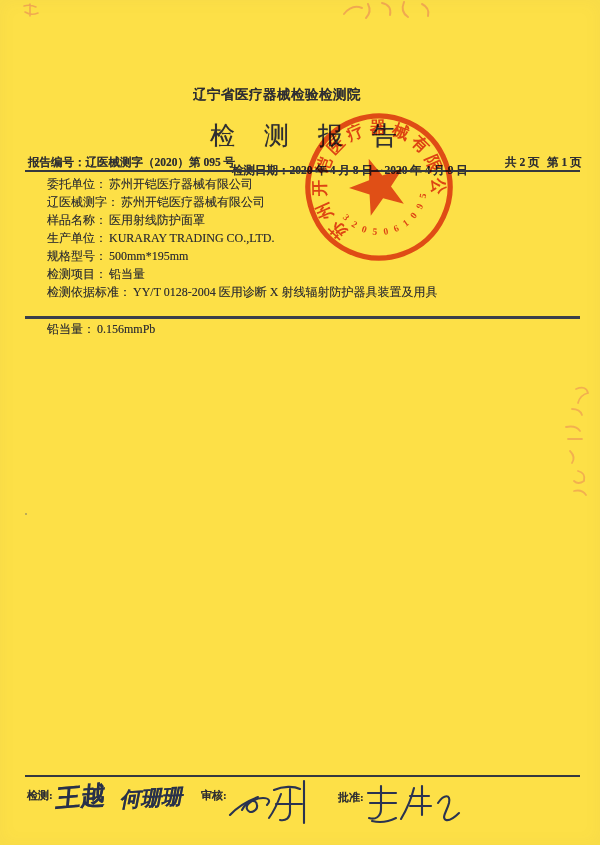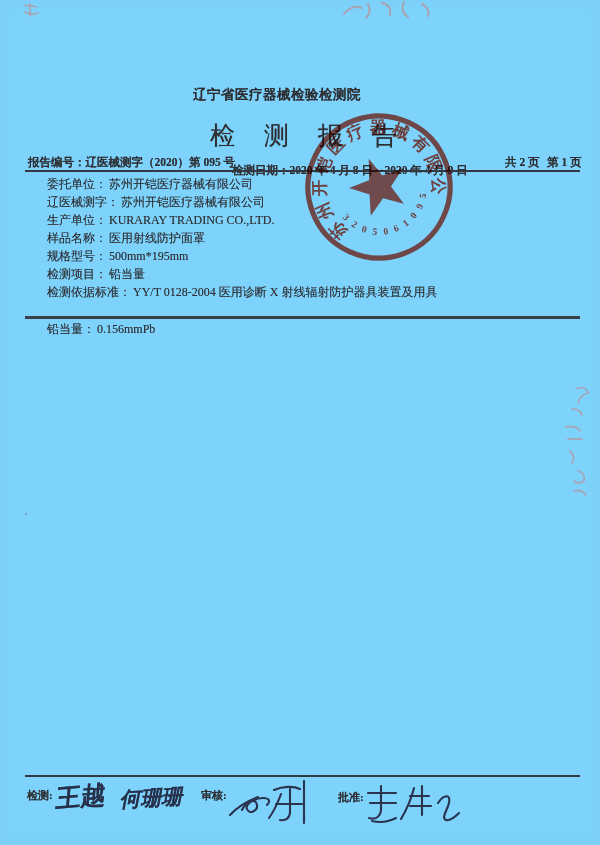--- a/index.html
+++ b/index.html
@@ -1,18 +1,18 @@
 <!DOCTYPE html>
 <html><head>
 <meta charset="utf-8">
 <style>
   html,body{margin:0;padding:0;background:#e9e9e9;}
   .page{
     position:relative;width:600px;height:845px;margin:0 auto;
-    background:#7dd3fc;overflow:hidden;
+    background:#fde047;overflow:hidden;
     font-family:"Liberation Serif","DejaVu Serif",serif;
     color:#2e2e32;
     box-shadow:inset 0 0 18px rgba(120,110,90,0.05);
   }
   .institute{
     position:absolute;top:86px;left:0;right:0;margin:0;
     text-align:center;transform:translateX(-23px);
     font-size:13.5px;font-weight:700;letter-spacing:0.5px;
     text-shadow:0 0 0.6px rgba(40,40,40,0.55);
   }
@@ -88,22 +88,22 @@
     <span class="meta-report-no">报告编号：辽医械测字（2020）第 095 号</span>
     <span class="meta-date">检测日期：2020 年 4 月 8 日～2020 年 4 月 9 日</span>
     <span class="meta-pages">共 2 页</span>
     <span class="meta-pageno">第 1 页</span>
   </div>
   <div class="rule rule-1"></div>
 
   <div class="fields">
     <div class="field-row"><span class="flabel">委托单位：</span><span class="fvalue">苏州开铠医疗器械有限公司</span></div>
     <div class="field-row"><span class="flabel">辽医械测字：</span><span class="fvalue">苏州开铠医疗器械有限公司</span></div>
+    <div class="field-row"><span class="flabel">样品名称：</span><span class="fvalue">医用射线防护面罩</span></div>
     <div class="field-row"><span class="flabel">生产单位：</span><span class="fvalue">KURARAY TRADING CO.,LTD.</span></div>
-    <div class="field-row"><span class="flabel">样品名称：</span><span class="fvalue">医用射线防护面罩</span></div>
     <div class="field-row"><span class="flabel">规格型号：</span><span class="fvalue">500mm*195mm</span></div>
     <div class="field-row"><span class="flabel">检测项目：</span><span class="fvalue">铅当量</span></div>
     <div class="field-row"><span class="flabel">检测依据标准：</span><span class="fvalue">YY/T 0128-2004 医用诊断 X 射线辐射防护器具装置及用具</span></div>
   </div>
   <div class="rule rule-2"></div>
 
   <div class="results">
     <div class="result-row"><span class="flabel">铅当量：</span><span class="fvalue">0.156mmPb</span></div>
   </div>
 

